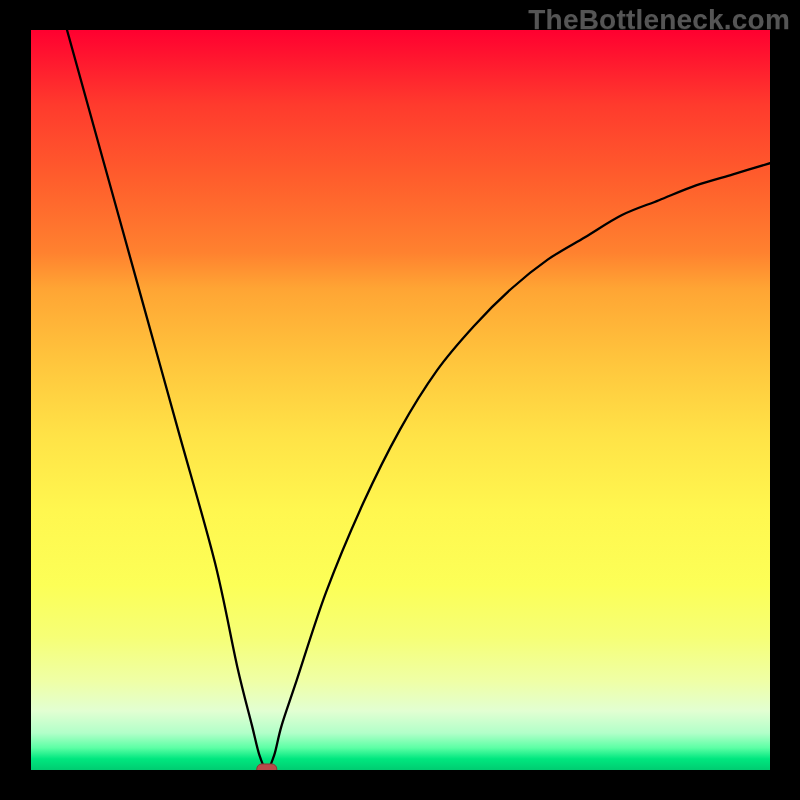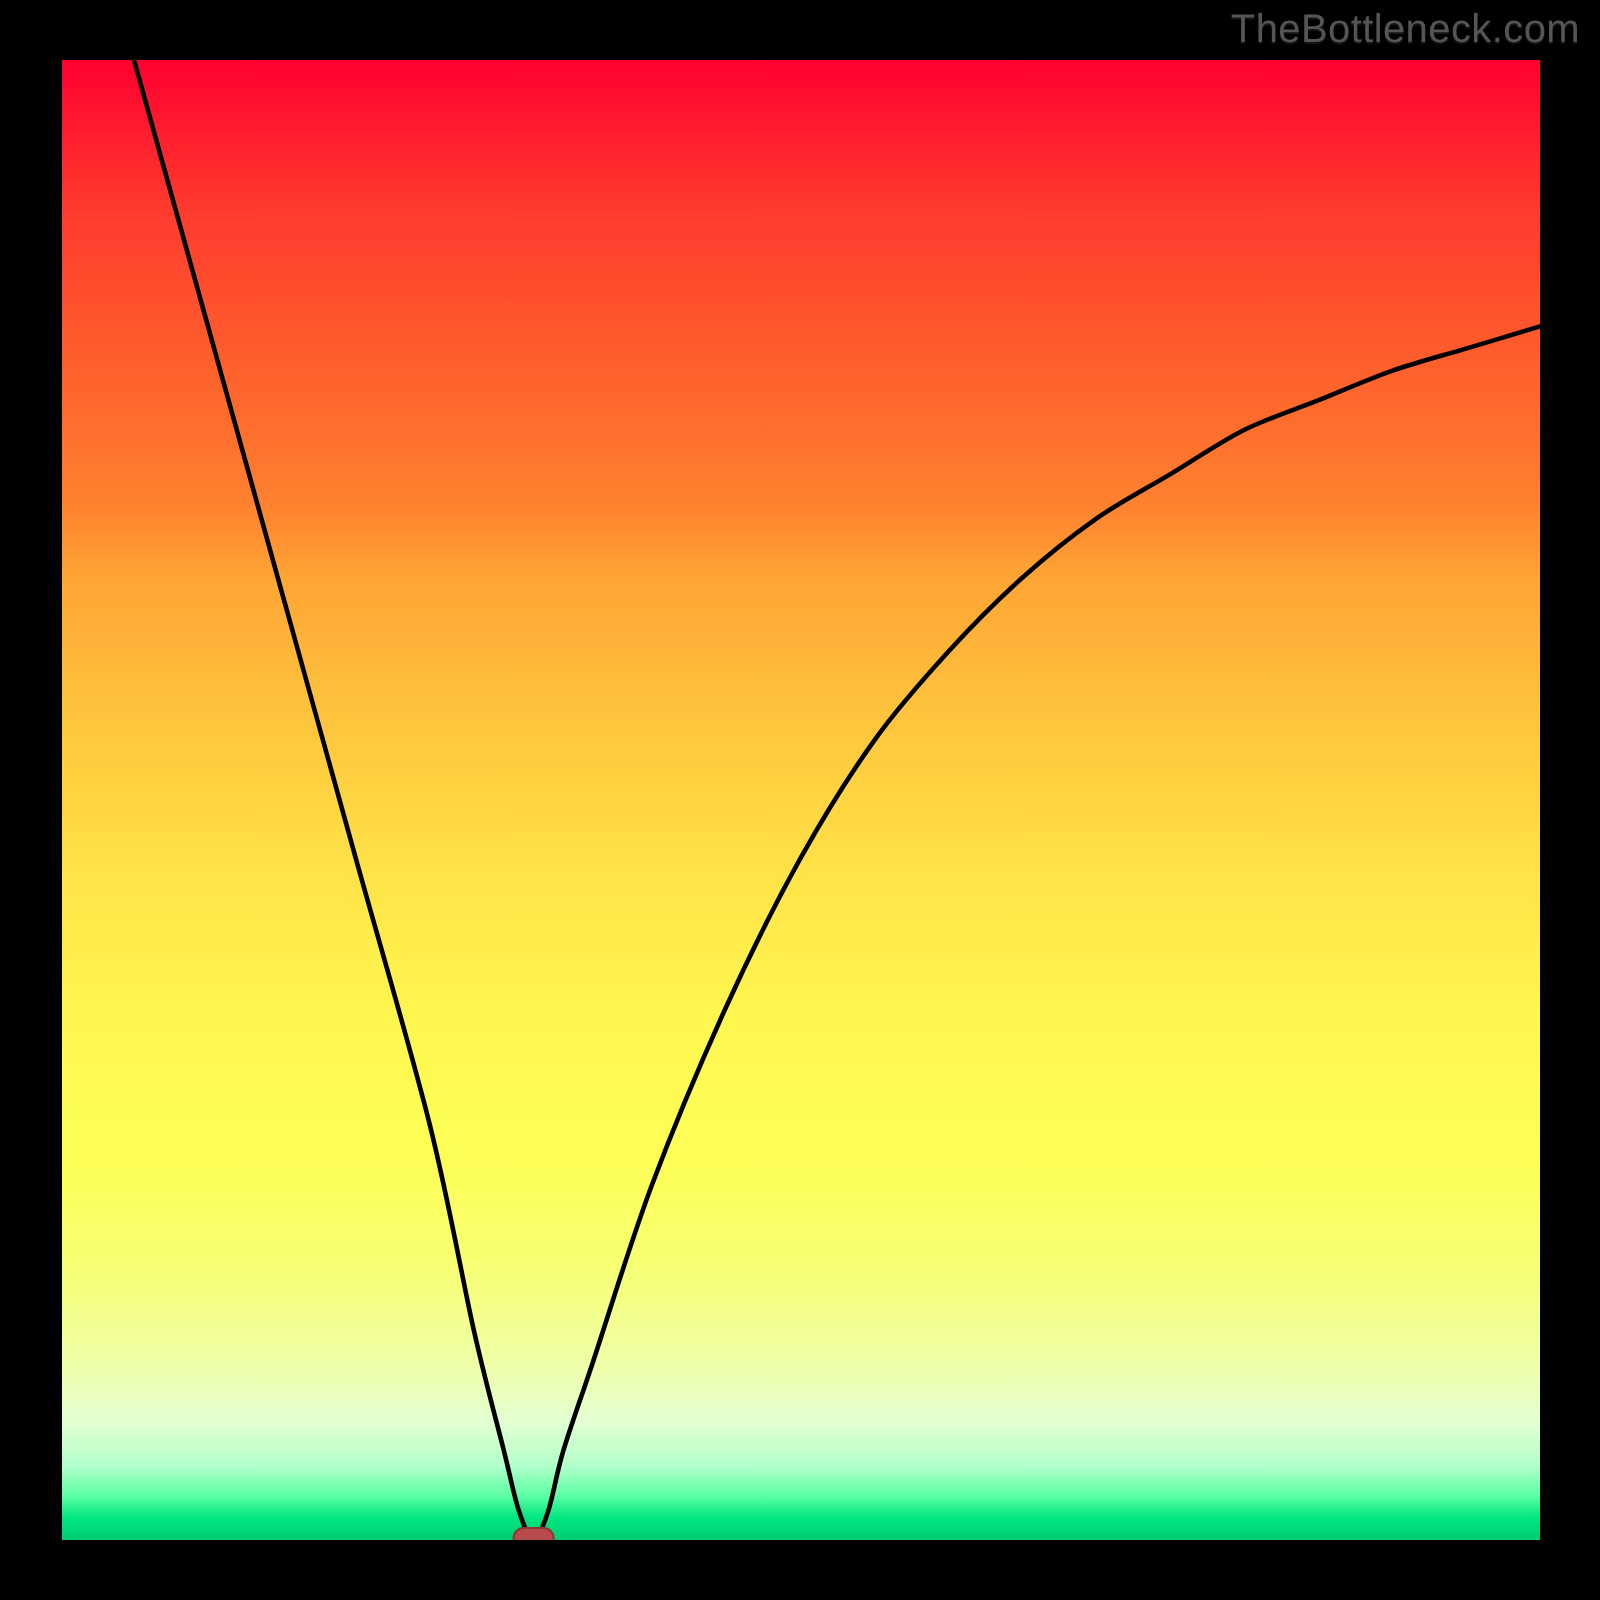--- a/index.html
+++ b/index.html
@@ -56,22 +56,22 @@
     left: 30px;
     top: 30px;
     width: 1px;
     height: 740px;
   }
   .watermark {
     position: absolute;
     top: 4px;
     right: 10px;
     color: #555;
-    font-size: 20px;
-    font-weight: 400;
+    font-size: 28px;
+    font-weight: 700;
     letter-spacing: 0.2px;
     text-shadow: 0 1px 0 rgba(255,255,255,0.08);
   }
   svg.curve {
     position: absolute;
     left: 0;
     top: 0;
     width: 740px;
     height: 740px;
   }

